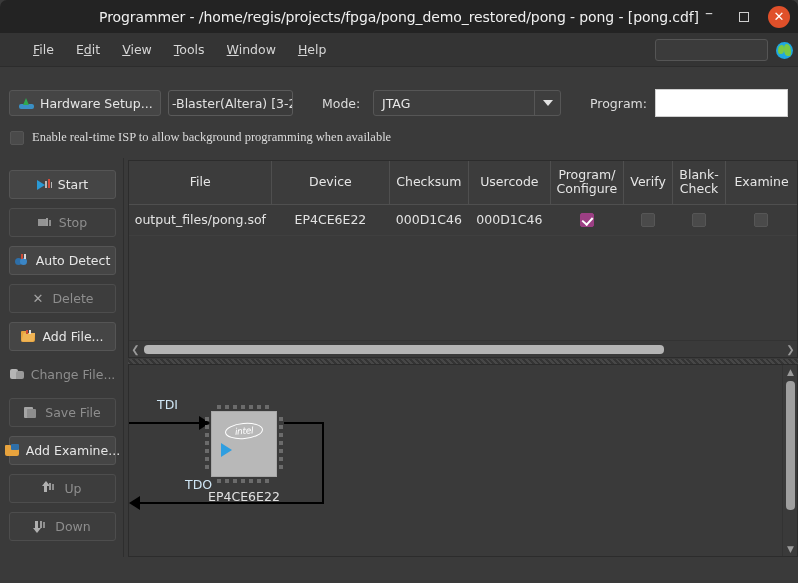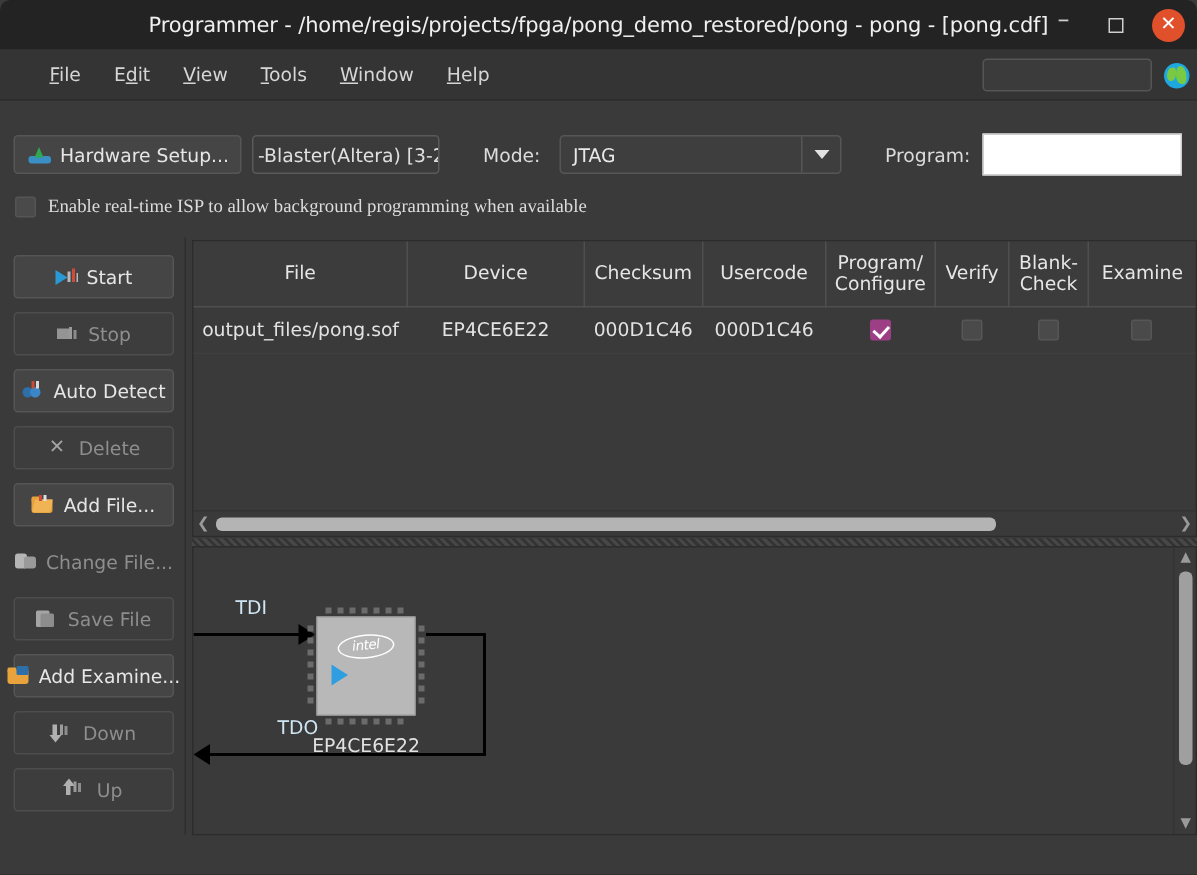--- a/index.html
+++ b/index.html
@@ -404,36 +404,36 @@
     </div>
     <div class="sbtn">
       <span class="sico ic-folderblue">
         <span class="f"></span>
           <span class="t"></span>
           <span class="b"></span>
       </span>
       <span>Add Examine...</span>
     </div>
     <div class="sbtn disabled">
+      <span class="sico ic-up">
+        <span class="s"></span>
+          <span class="a"></span>
+          <span class="b1"></span>
+          <span class="b2"></span>
+      </span>
+      <span>Up</span>
+    </div>
+    <div class="sbtn disabled">
       <span class="sico ic-down">
         <span class="s"></span>
           <span class="a"></span>
           <span class="b1"></span>
           <span class="b2"></span>
       </span>
       <span>Down</span>
-    </div>
-    <div class="sbtn disabled">
-      <span class="sico ic-up">
-        <span class="s"></span>
-          <span class="a"></span>
-          <span class="b1"></span>
-          <span class="b2"></span>
-      </span>
-      <span>Up</span>
     </div>
   </div>
 
   <div class="table-panel">
     <table class="grid">
       <colgroup>
         <col style="width:140px">
           <col style="width:115px">
           <col style="width:78px">
         <col style="width:80px">

